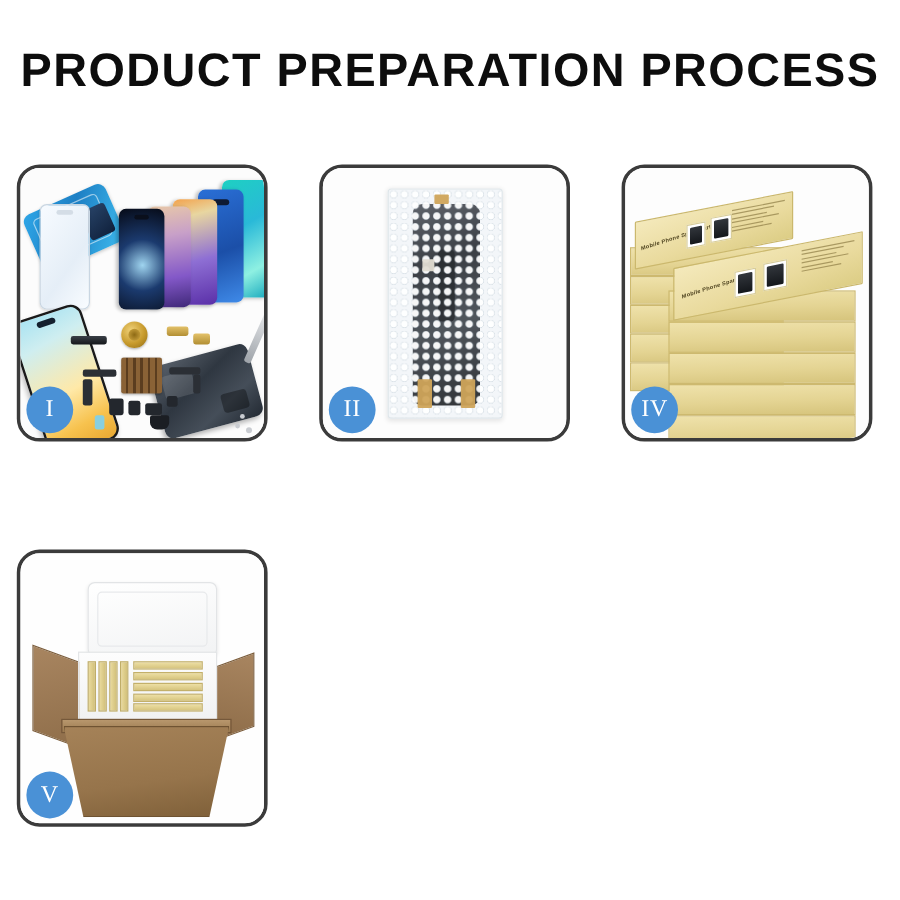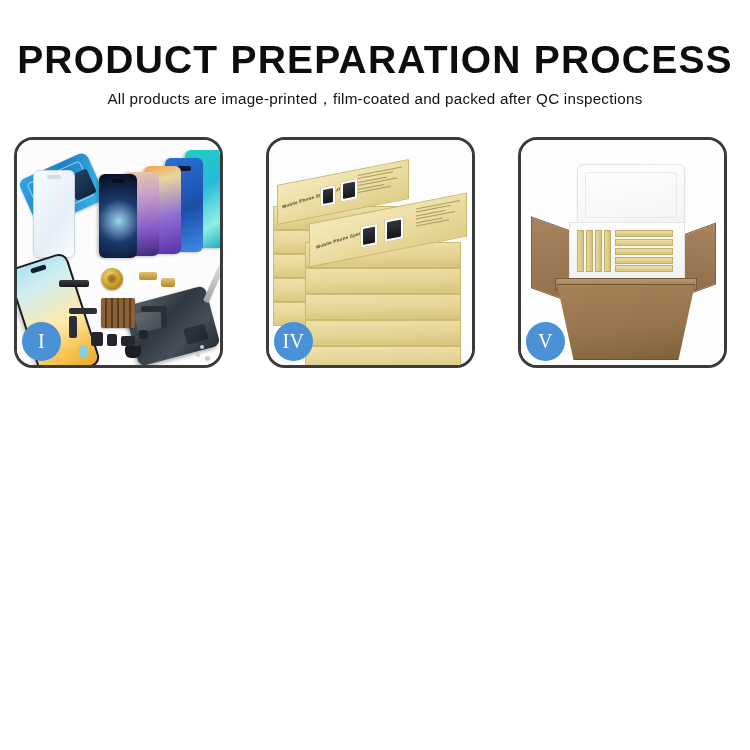--- a/index.html
+++ b/index.html
@@ -348,21 +348,20 @@
   .tab.tb1{left:42px;top:76px;width:16px;height:18px;}
   .tab.tb2{left:44px;top:158px;width:16px;height:16px;}
 </style>
 </head>
 <body>
 
 <div class="page">
 
   <div class="header">
     <div class="title">PRODUCT PREPARATION PROCESS</div>
-    <div class="subtitle">All products are image-printed，film-coated and packed after QC inspections</div>
   </div>
 
   <div class="grid">
 
     <div class="panel p1">
       <div class="stage">
         <div class="prot"></div>
         <div class="phlineup">
           <div class="ph ph-e"></div>
           <div class="ph ph-d"></div>
@@ -389,20 +388,33 @@
         <div class="dot d5"></div>
         <div class="dot d6"></div>
         <div class="screw s1"></div>
         <div class="screw s2"></div>
         <div class="screw s3"></div>
         <div class="tool"></div>
       </div>
       <div class="badge">I</div>
     </div>
 
+    <div class="panel p2">
+      <div class="stage">
+        <div class="bagwrap">
+          <div class="darkpart"></div>
+          <div class="bubbles"></div>
+          <div class="tape t1"></div>
+          <div class="tape t2"></div>
+          <div class="tape t3"></div>
+          <div class="tape t4"></div>
+        </div>
+      </div>
+      <div class="badge">II</div>
+    </div>
 
 
     <div class="panel p4">
       <div class="stage">
         <div class="stack">
           <div class="sbox left l1"></div>
           <div class="sbox left l2"></div>
           <div class="sbox left l3"></div>
           <div class="sbox left l4"></div>
           <div class="sbox left l5"></div>

